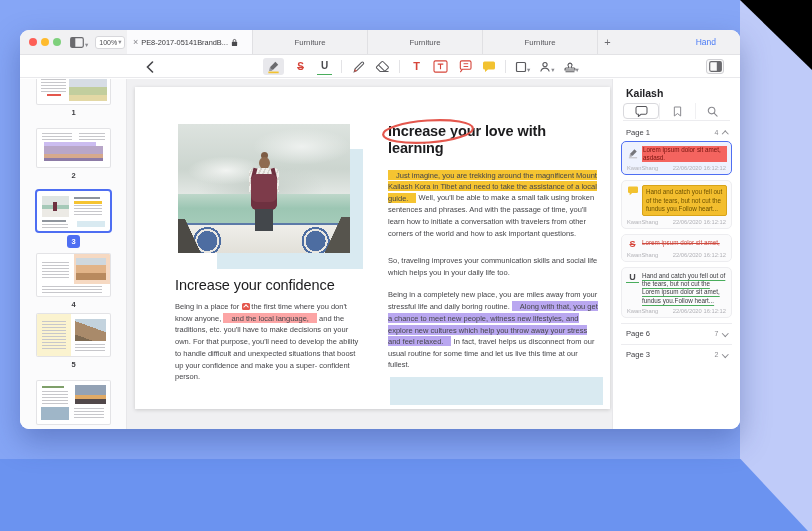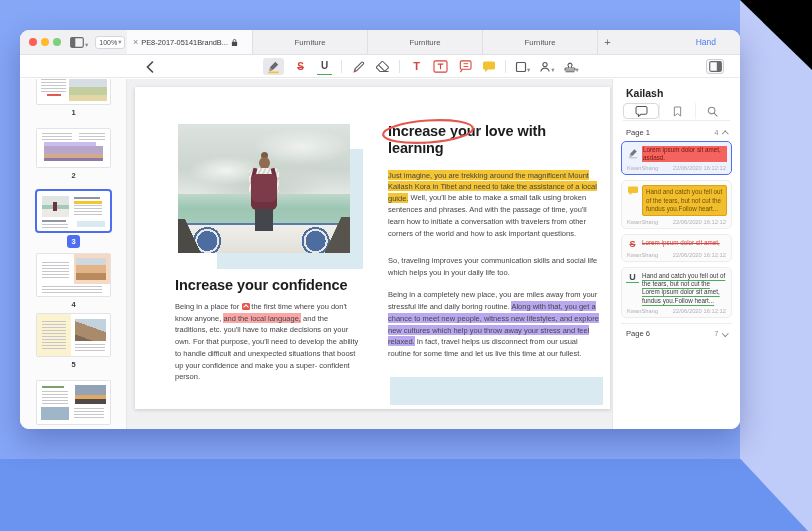--- a/index.html
+++ b/index.html
@@ -79,29 +79,29 @@
   .corner-l{position:absolute;bottom:0;left:0;width:26px;height:34px;background:linear-gradient(65deg,#4c4a45 54%,transparent 55%)}
   .corner-r{position:absolute;bottom:0;right:0;width:30px;height:36px;background:linear-gradient(-65deg,#56544d 54%,transparent 55%)}
   .bun{position:absolute;left:50%;top:28px;width:7px;height:7px;margin-left:-3px;border-radius:50%;background:#7d5c44}
   .head{position:absolute;left:50%;top:33px;width:11px;height:12px;margin-left:-5.5px;border-radius:50%;background:#8f6b50}
   .shirt{position:absolute;left:50%;top:44px;width:30px;height:24px;margin-left:-15px;border-radius:5px 5px 0 0;background:repeating-linear-gradient(115deg,#f1efeb 0 2.5px,#d6d2cc 2.5px 4px)}
   .pack{position:absolute;left:50%;top:50px;width:26px;height:36px;margin-left:-13px;border-radius:6px;background:#7d3b4a;box-shadow:inset 0 -8px 0 #6e3140}
   .strapL{position:absolute;left:50%;top:44px;width:4px;height:12px;margin-left:-12px;background:#6e3140;transform:rotate(14deg)}
   .strapR{position:absolute;left:50%;top:44px;width:4px;height:12px;margin-left:8px;background:#6e3140;transform:rotate(-14deg)}
   .legs{position:absolute;left:50%;top:85px;width:18px;height:22px;margin-left:-9px;background:#43474b}
 
-  .hL{position:absolute;left:40px;top:190px;width:210px;font-size:14.5px;font-weight:700;color:#1c1c1e;letter-spacing:-.1px}
+  .hL{position:absolute;left:40px;top:190px;width:210px;font-size:14.5px;font-weight:400;color:#1c1c1e;letter-spacing:-.1px}
   .hR{position:absolute;left:253px;top:36px;width:170px;font-size:14.5px;font-weight:600;color:#1c1c1e;line-height:17px;letter-spacing:-.1px}
   .circ{position:absolute;left:-8px;top:-5px;width:96px;height:27px;overflow:visible}
   .bodytxt{font-size:7.5px;line-height:11.7px;color:#46464a}
   .pL{position:absolute;left:40px;top:214px;width:185px}
   .pR1{position:absolute;left:253px;top:82px;width:212px}
   .pR1 p+p{margin-top:16px}
   .pR2{position:absolute;left:253px;top:202px;width:212px}
-  mark{color:inherit;padding:.5px 0}
+  mark{color:inherit;padding:.5px 8px}
   .mk-y{background:#f5c431}
   .mk-p{background:#b9a7f0}
   .mk-r{background:#fca5a5}
   .ins{position:relative;display:inline-block;width:8px;height:7px;background:#e4574d;border-radius:1.5px;vertical-align:-1px;margin:0 1px}
   .ins::after{content:"";position:absolute;left:2.2px;top:2.4px;width:3px;height:3px;border-left:1.2px solid #fff;border-top:1.2px solid #fff;transform:rotate(45deg)}
 
   
   .c-title{position:absolute;left:13px;top:8px;font-size:10.5px;font-weight:700;color:#222226}
   .c-tabs{position:absolute;left:10px;right:10px;top:24px;height:18px;display:flex;border-bottom:1px solid #ececef;padding-bottom:3px}
   .ctab{flex:1;display:flex;align-items:center;justify-content:center;height:16px;border-left:1px solid #f0f0f2}
@@ -435,18 +435,25 @@
             </div>
           </div>
 
           <div class="sec bt">
             <span class="sec-l">Page 6</span>
             <span class="sec-r">
                 <span>7</span>
                 <i class="chev down"></i>
               </span>
           </div>
+          <div class="sec bt">
+            <span class="sec-l">Page 3</span>
+            <span class="sec-r">
+                <span>2</span>
+                <i class="chev down"></i>
+              </span>
+          </div>
         </div>
       </aside>
 
     </div>
   </div>
 </div>
 
 </body></html>

